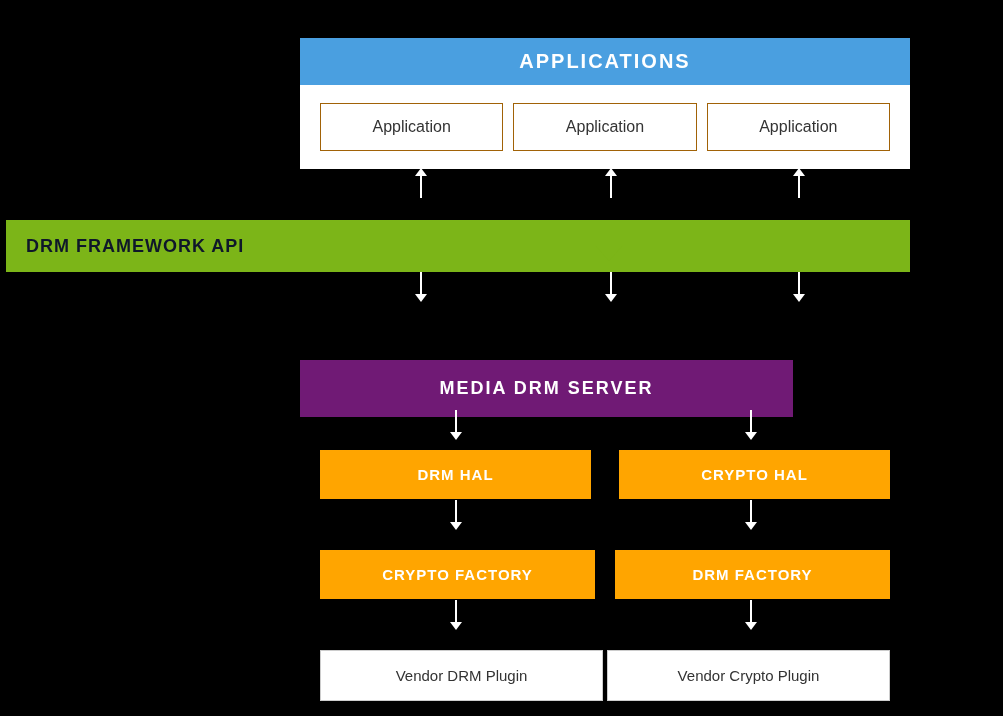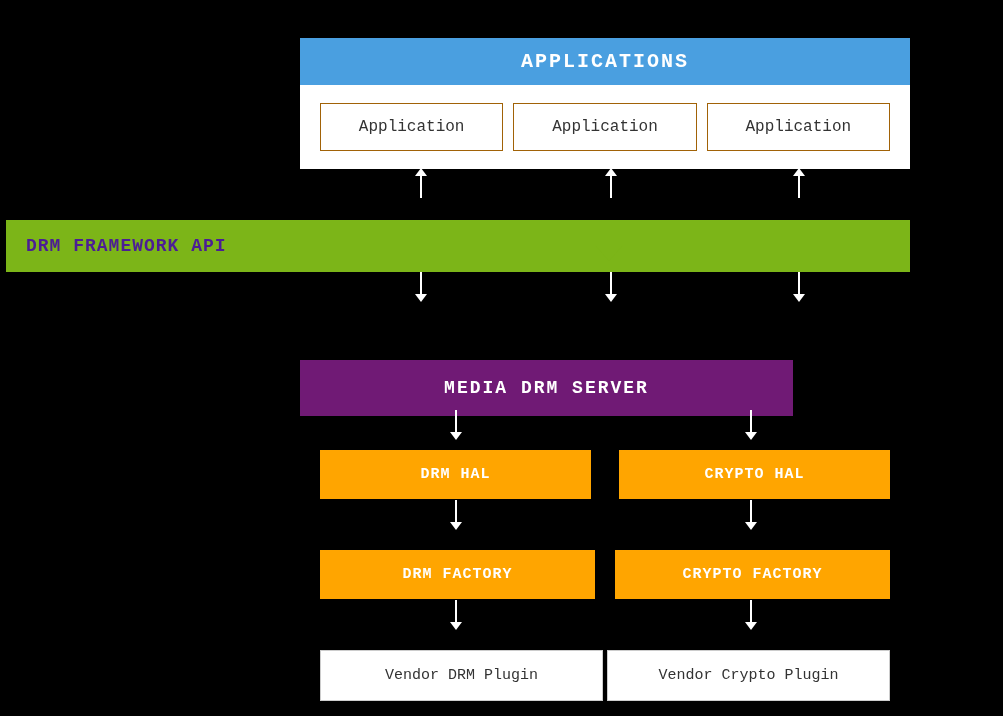--- a/index.html
+++ b/index.html
@@ -11,21 +11,20 @@
       overflow: hidden;
       position: relative;
     }
 
     .diagram-container {
       position: absolute;
       top: 20px;
       left: 0;
       right: 0;
       bottom: 0;
-      font-family: Liberation Mono, monospace;
     }
 
     
     .applications-block {
       position: absolute;
       top: 18px;
       left: 300px;
       right: 90px;
       width: 610px;
     }
@@ -67,21 +66,21 @@
       left: 6px;
       width: 904px;
       height: 52px;
       background: #7CB518;
       display: flex;
       align-items: center;
       padding-left: 20px;
     }
 
     .drm-framework-label {
-      color: #4c1d95;
+      color: #0f172a;
       font-size: 18px;
       font-weight: bold;
       letter-spacing: 1px;
     }
 
     
     .media-drm-server {
       position: absolute;
       top: 340px;
       left: 300px;
@@ -266,22 +265,22 @@
   <div style="position:absolute; top:480px; left:450px; display:flex; flex-direction:column; align-items:center;">
     <div class="conn-line" style="height:22px;"></div>
     <div class="conn-arrow-down"></div>
   </div>
   <div style="position:absolute; top:480px; left:745px; display:flex; flex-direction:column; align-items:center;">
     <div class="conn-line" style="height:22px;"></div>
     <div class="conn-arrow-down"></div>
   </div>
 
   <div class="factory-row">
+    <div class="factory-box">CRYPTO FACTORY</div>
     <div class="factory-box">DRM FACTORY</div>
-    <div class="factory-box">CRYPTO FACTORY</div>
   </div>
 
   <div style="position:absolute; top:580px; left:450px; display:flex; flex-direction:column; align-items:center;">
     <div class="conn-line" style="height:22px;"></div>
     <div class="conn-arrow-down"></div>
   </div>
   <div style="position:absolute; top:580px; left:745px; display:flex; flex-direction:column; align-items:center;">
     <div class="conn-line" style="height:22px;"></div>
     <div class="conn-arrow-down"></div>
   </div>

